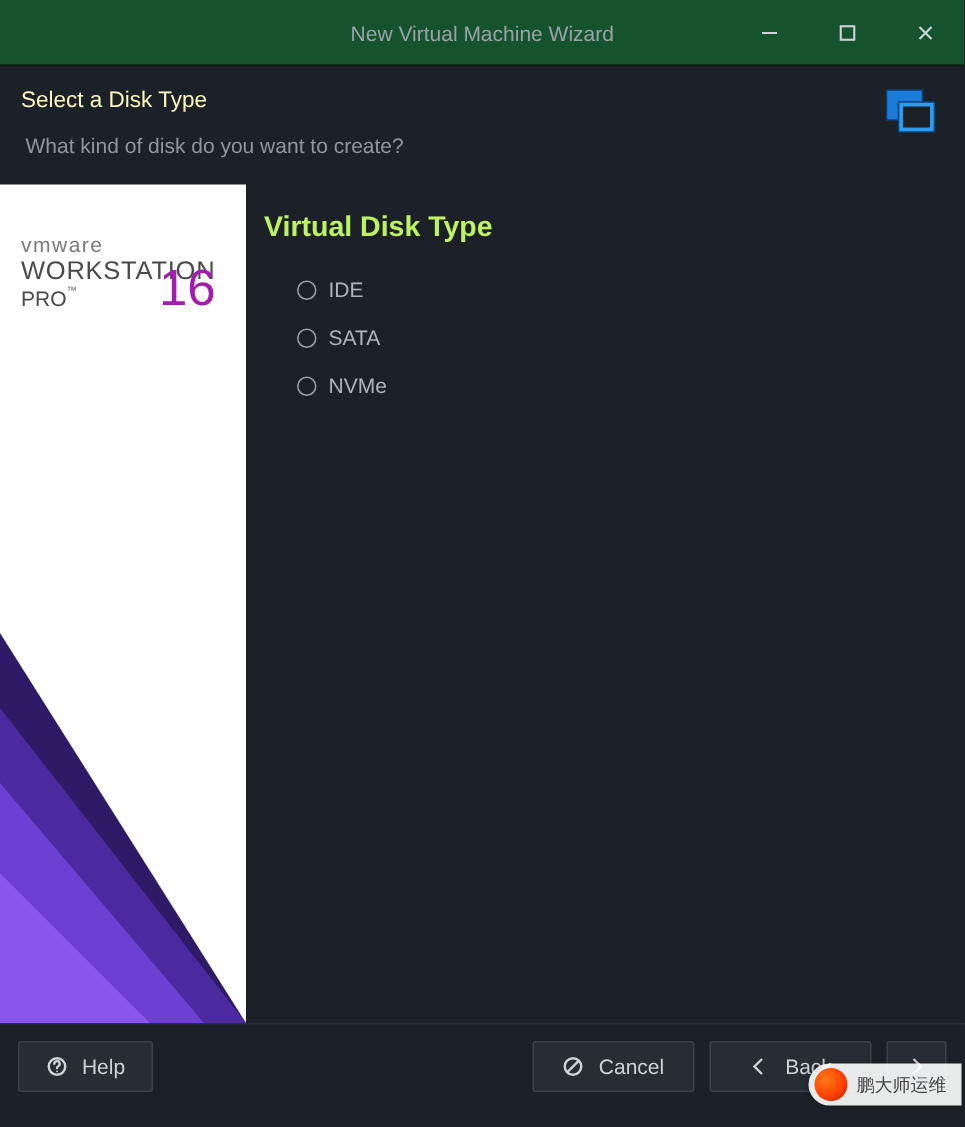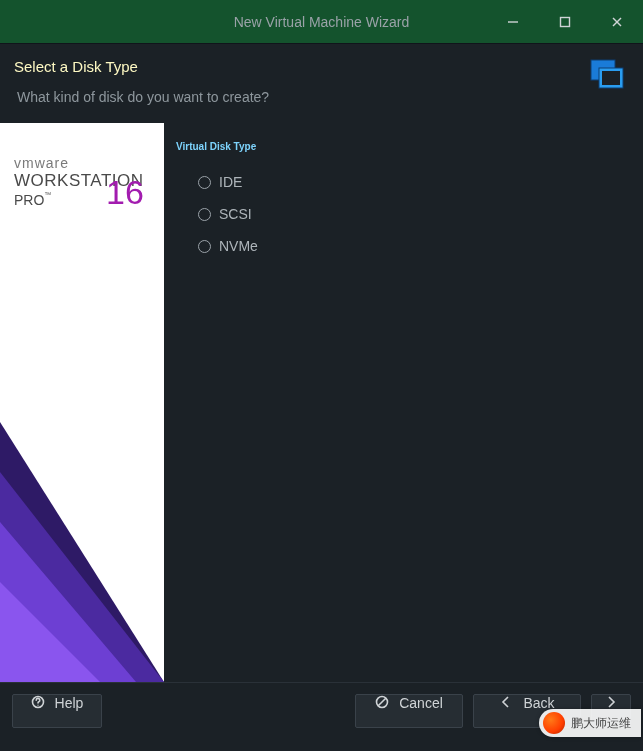--- a/index.html
+++ b/index.html
@@ -23,34 +23,34 @@
   .sidebar { width: 164px; height: 100%; background: #ffffff; position: relative; overflow: hidden; }
   .brand { position: absolute; left: 14px; top: 32px; color: #5a5a5a; font-family: Arial, sans-serif; }
   .brand .line1 { font-size: 14px; letter-spacing: 1px; color: #7a7a7a; }
   .brand .line2 { font-size: 17px; font-weight: 400; letter-spacing: 0.5px; color: #4a4a4a; }
   .brand .line3 { font-size: 14px; color: #4a4a4a; }
   .brand .tm { font-size: 7px; vertical-align: top; }
   .brand .ver { position: absolute; left: 92px; top: 18px; font-size: 34px; font-weight: 400; color: #a21caf; }
   .triangle { position: absolute; left: 0; bottom: 0; width: 164px; height: 300px; }
 
   .content { flex: 1; padding: 18px 12px; }
-  .section-title { font-size: 10px; font-weight: 600; color: #7dd3fc; margin-bottom: 14px; }
+  .section-title { font-size: 19px; font-weight: 600; color: #bef264; margin-bottom: 14px; }
   .radio-group { margin-left: 22px; }
   .radio-row { display: flex; align-items: center; height: 32px; font-size: 14px; color: #aeb5ba; cursor: pointer; }
   .radio-row .rb { width: 13px; height: 13px; border: 1.5px solid #9aa2a8; border-radius: 50%; margin-right: 8px; display: flex; align-items: center; justify-content: center; flex: 0 0 auto; }
   .radio-row .rb .dot { width: 6px; height: 6px; border-radius: 50%; background: #e8e8e8; display: none; }
   .radio-row.selected .rb .dot { display: block; }
   .radio-row.selected .rb { border-color: #e8e8e8; }
   .highlight-box { border: 3px solid #e0395b; padding: 2px 14px 2px 0; margin-left: -4px; margin-top: -2px; margin-bottom: -2px; width: 188px; }
   .highlight-box .radio-row { padding-left: 4px; }
 
   
   .footer { height: 56px; background: #1b2126; border-top: 1px solid #2a3138; display: flex; align-items: center; padding: 0 12px; gap: 10px; }
   .spacer { flex: 1; }
-  .btn { height: 34px; min-width: 108px; padding: 0 16px; background: #262d33; border: 1px solid #3a424a; color: #cfd3d6; font-size: 14px; display: flex; align-items: flex-start; justify-content: center; gap: 10px; cursor: pointer; border-radius: 2px; }
+  .btn { height: 34px; min-width: 108px; padding: 0 16px; background: #262d33; border: 1px solid #3a424a; color: #cfd3d6; font-size: 14px; display: flex; align-items: center; justify-content: center; gap: 10px; cursor: pointer; border-radius: 2px; }
   .btn .icn { width: 14px; height: 14px; display: flex; align-items: center; justify-content: center; }
   .btn .icn svg { width: 14px; height: 14px; stroke: #cfd3d6; stroke-width: 1.6; fill: none; }
   .btn-help { min-width: 90px; }
 
   
   .watermark { position: absolute; right: 2px; bottom: 14px; display: flex; align-items: center; background: rgba(255,255,255,0.9); border-radius: 14px 0 0 14px; padding: 4px 10px 4px 4px; height: 28px; box-shadow: 0 0 4px rgba(0,0,0,0.3); }
   .watermark .avatar { width: 22px; height: 22px; border-radius: 50%; background: radial-gradient(circle at 35% 35%, #ff7a18, #ff3d00 60%, #a02000); margin-right: 6px; }
   .watermark .txt { font-size: 12px; color: #444; white-space: nowrap; }
 
   .root { position: relative; width: 643px; height: 751px; }
@@ -113,21 +113,21 @@
 
     <div class="content">
       <div class="section-title">Virtual Disk Type</div>
       <div class="radio-group">
         <div class="radio-row">
           <span class="rb"></span>
           <span>IDE</span>
         </div>
         <div class="radio-row">
           <span class="rb"></span>
-          <span>SCSI</span>
+          <span>SATA</span>
         </div>
         <div class="radio-row">
           <span class="rb"></span>
           <span>NVMe</span>
         </div>
       </div>
     </div>
   </div>
 
   <div class="footer">

